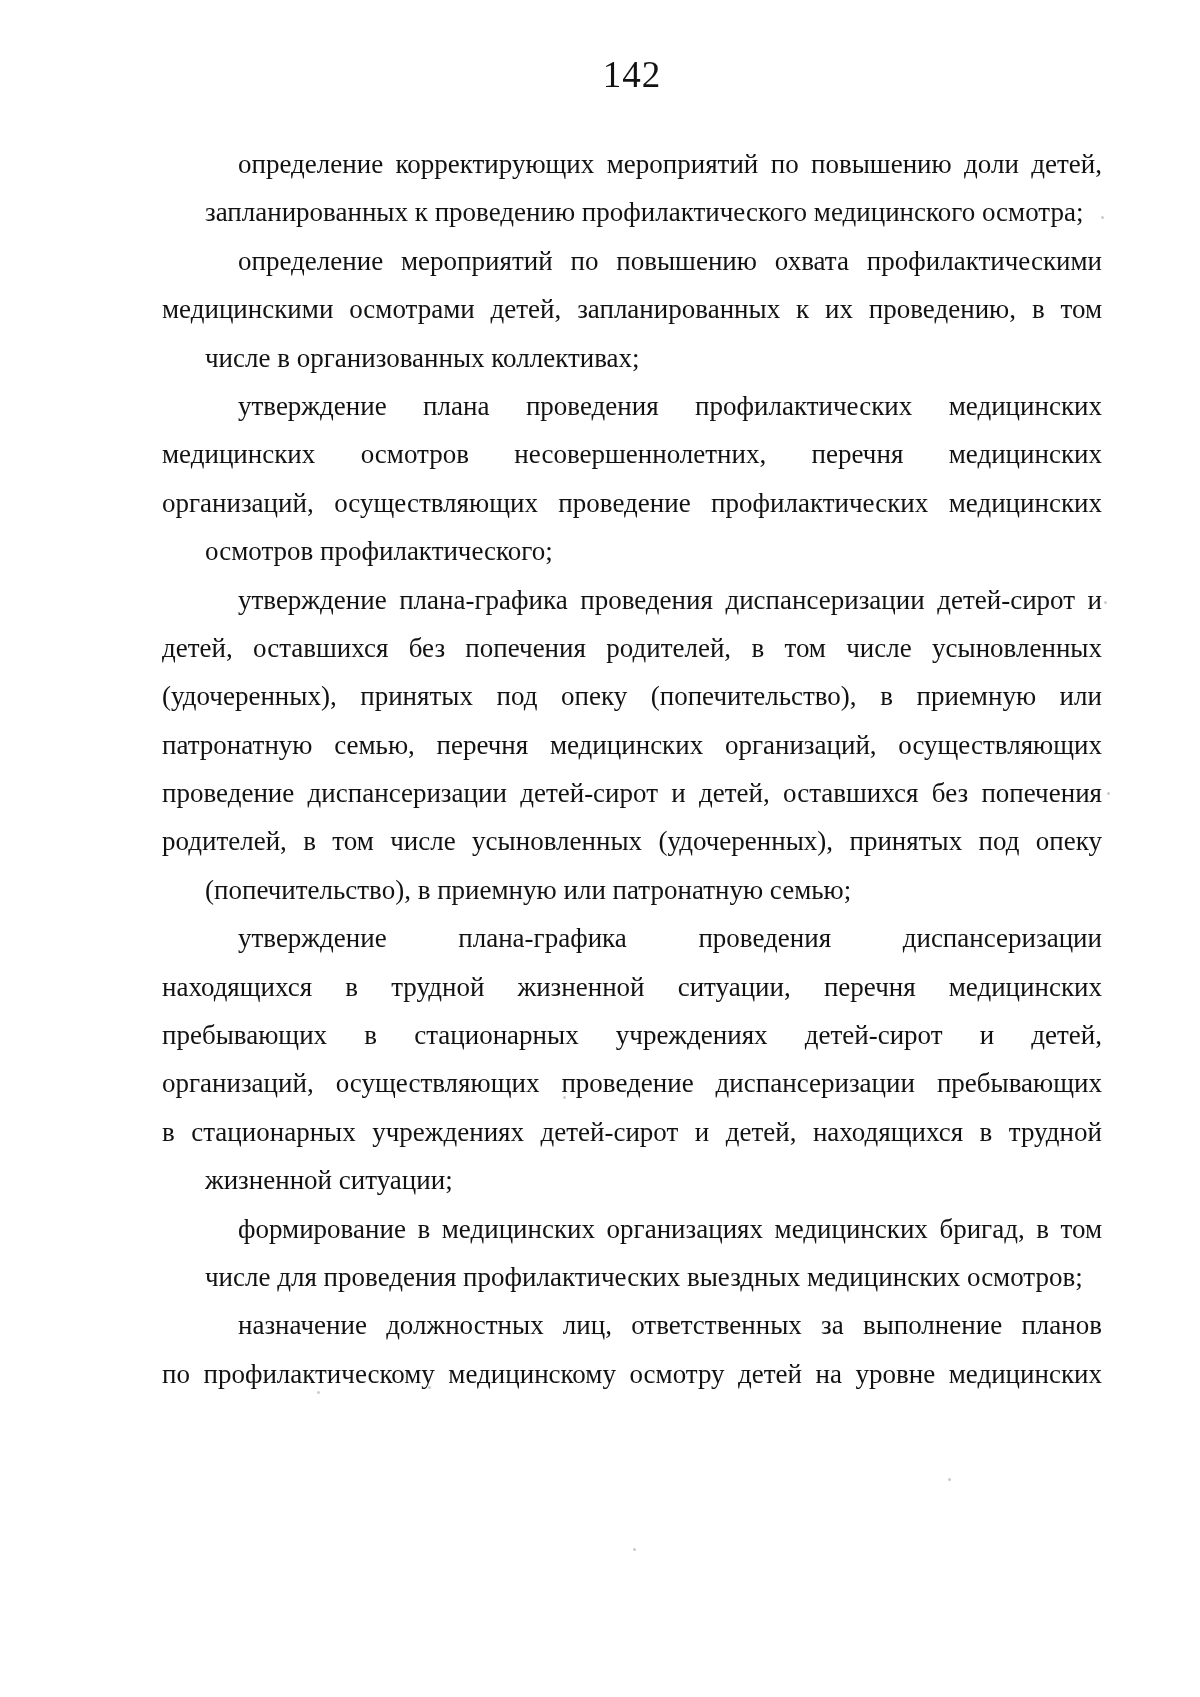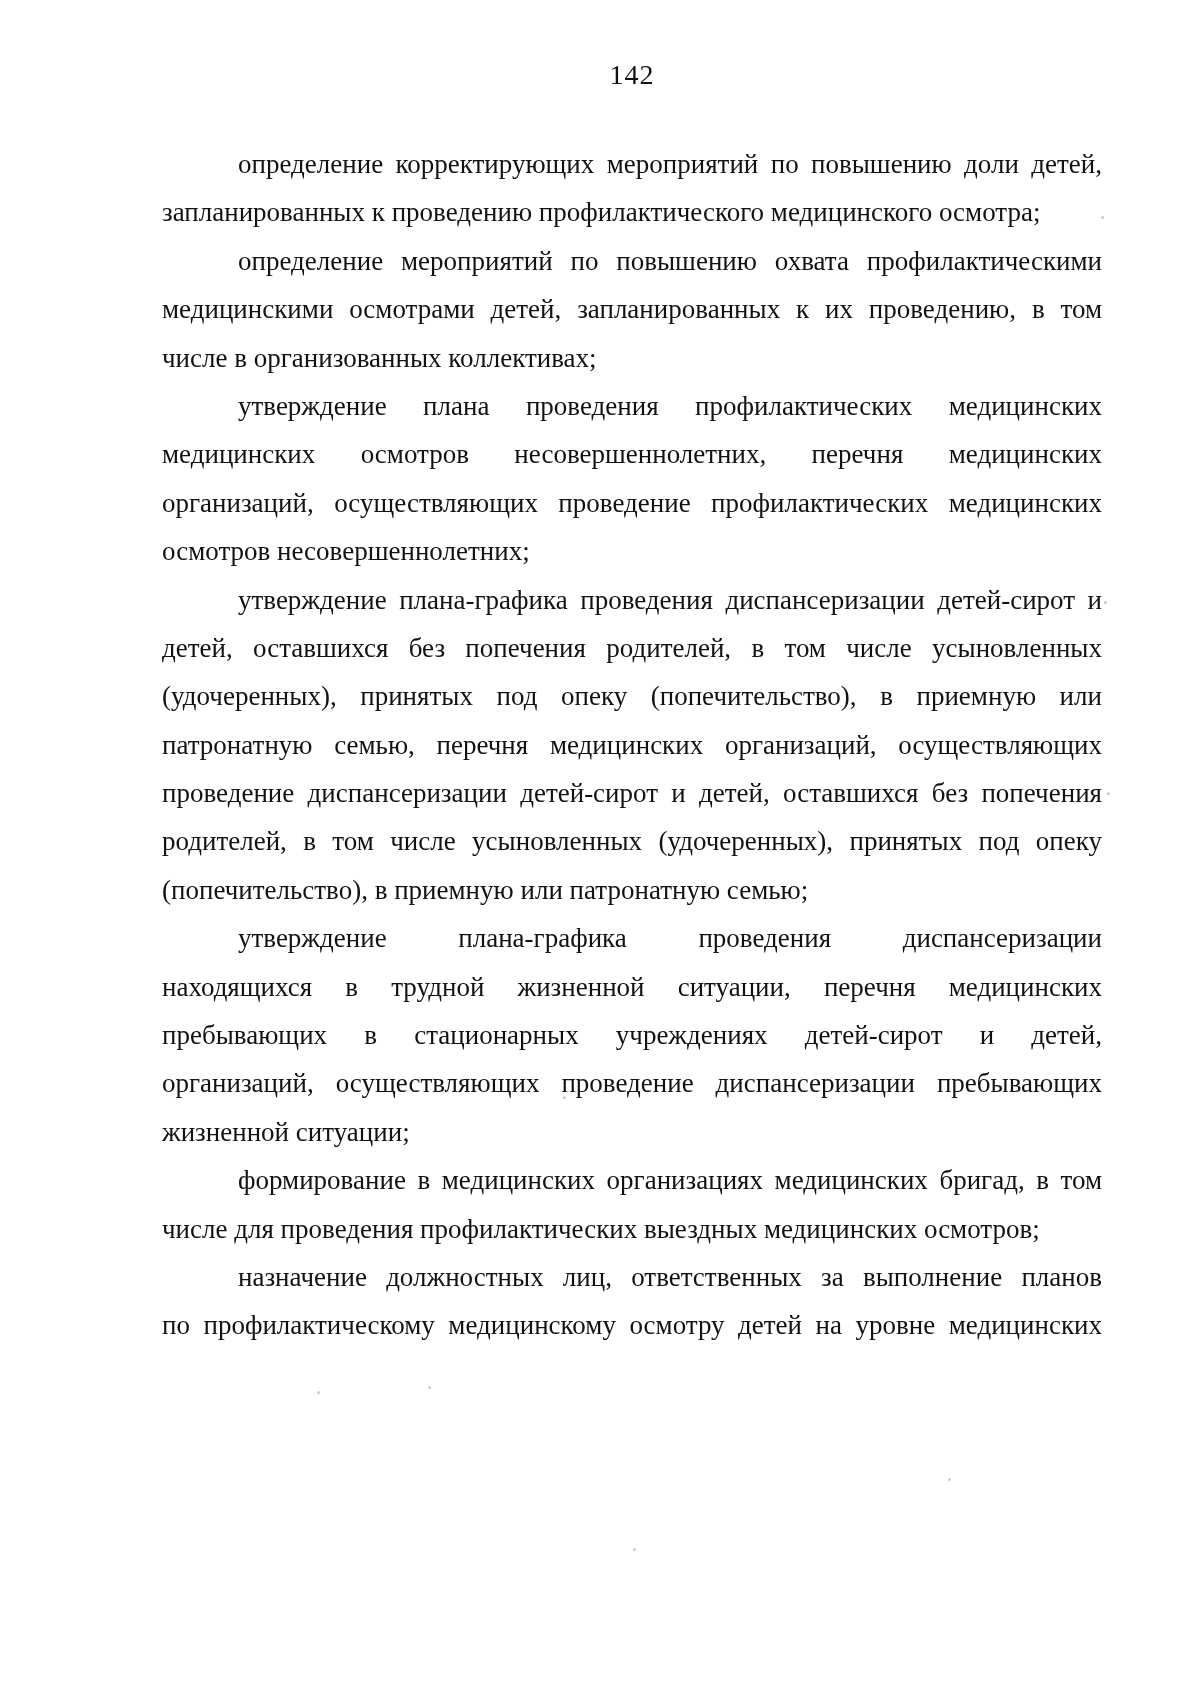--- a/index.html
+++ b/index.html
@@ -14,21 +14,21 @@
     background: #ffffff;
     overflow: hidden;
     font-family: "Liberation Serif", "DejaVu Serif", serif;
     color: #121212;
   }
   .page-number {
     position: absolute;
     top: 61px;
     left: 162px;
     width: 940px;
-    font-size: 28px;
+    font-size: 37px;
     line-height: 28px;
     text-align: center;
     letter-spacing: 1px;
   }
   .text-block {
     position: absolute;
     left: 162px;
     top: 140px;
     width: 940px;
     font-size: 27px;
@@ -42,20 +42,21 @@
     height: 48.4px;
     line-height: 48.4px;
     text-align: justify;
     text-align-last: justify;
   }
   .line.first {
     text-indent: 76px;
   }
   .line.last {
     text-align-last: left;
+    margin-left: 43px;
   }
   
   .speck {
     position: absolute;
     width: 3px;
     height: 3px;
     border-radius: 50%;
     background: #6a6a6a;
     opacity: 0.35;
   }
@@ -73,36 +74,37 @@
       </p>
       <p class="para">
         <span class="line first">определение мероприятий по повышению охвата профилактическими</span>
         <span class="line">медицинскими осмотрами детей, запланированных к их проведению, в том</span>
         <span class="line last">числе в организованных коллективах;</span>
       </p>
       <p class="para">
         <span class="line first">утверждение плана проведения профилактических медицинских</span>
         <span class="line">медицинских осмотров несовершеннолетних, перечня медицинских</span>
         <span class="line">организаций, осуществляющих проведение профилактических медицинских</span>
-        <span class="line last">осмотров несовершеннолетних;</span>
+        <span class="line last">осмотров профилактического;</span>
       </p>
       <p class="para">
         <span class="line first">утверждение плана-графика проведения диспансеризации детей-сирот и</span>
         <span class="line">детей, оставшихся без попечения родителей, в том числе усыновленных</span>
         <span class="line">(удочеренных), принятых под опеку (попечительство), в приемную или</span>
         <span class="line">патронатную семью, перечня медицинских организаций, осуществляющих</span>
         <span class="line">проведение диспансеризации детей-сирот и детей, оставшихся без попечения</span>
         <span class="line">родителей, в том числе усыновленных (удочеренных), принятых под опеку</span>
         <span class="line last">(попечительство), в приемную или патронатную семью;</span>
       </p>
       <p class="para">
         <span class="line first">утверждение плана-графика проведения диспансеризации</span>
         <span class="line">находящихся в трудной жизненной ситуации, перечня медицинских</span>
         <span class="line">пребывающих в стационарных учреждениях детей-сирот и детей,</span>
         <span class="line">организаций, осуществляющих проведение диспансеризации пребывающих</span>
+        <span class="line">в стационарных учреждениях детей-сирот и детей, находящихся в трудной</span>
         <span class="line last">жизненной ситуации;</span>
       </p>
       <p class="para">
         <span class="line first">формирование в медицинских организациях медицинских бригад, в том</span>
         <span class="line last">числе для проведения профилактических выездных медицинских осмотров;</span>
       </p>
       <p class="para">
         <span class="line first">назначение должностных лиц, ответственных за выполнение планов</span>
         <span class="line">по профилактическому медицинскому осмотру детей на уровне медицинских</span>
       </p>

